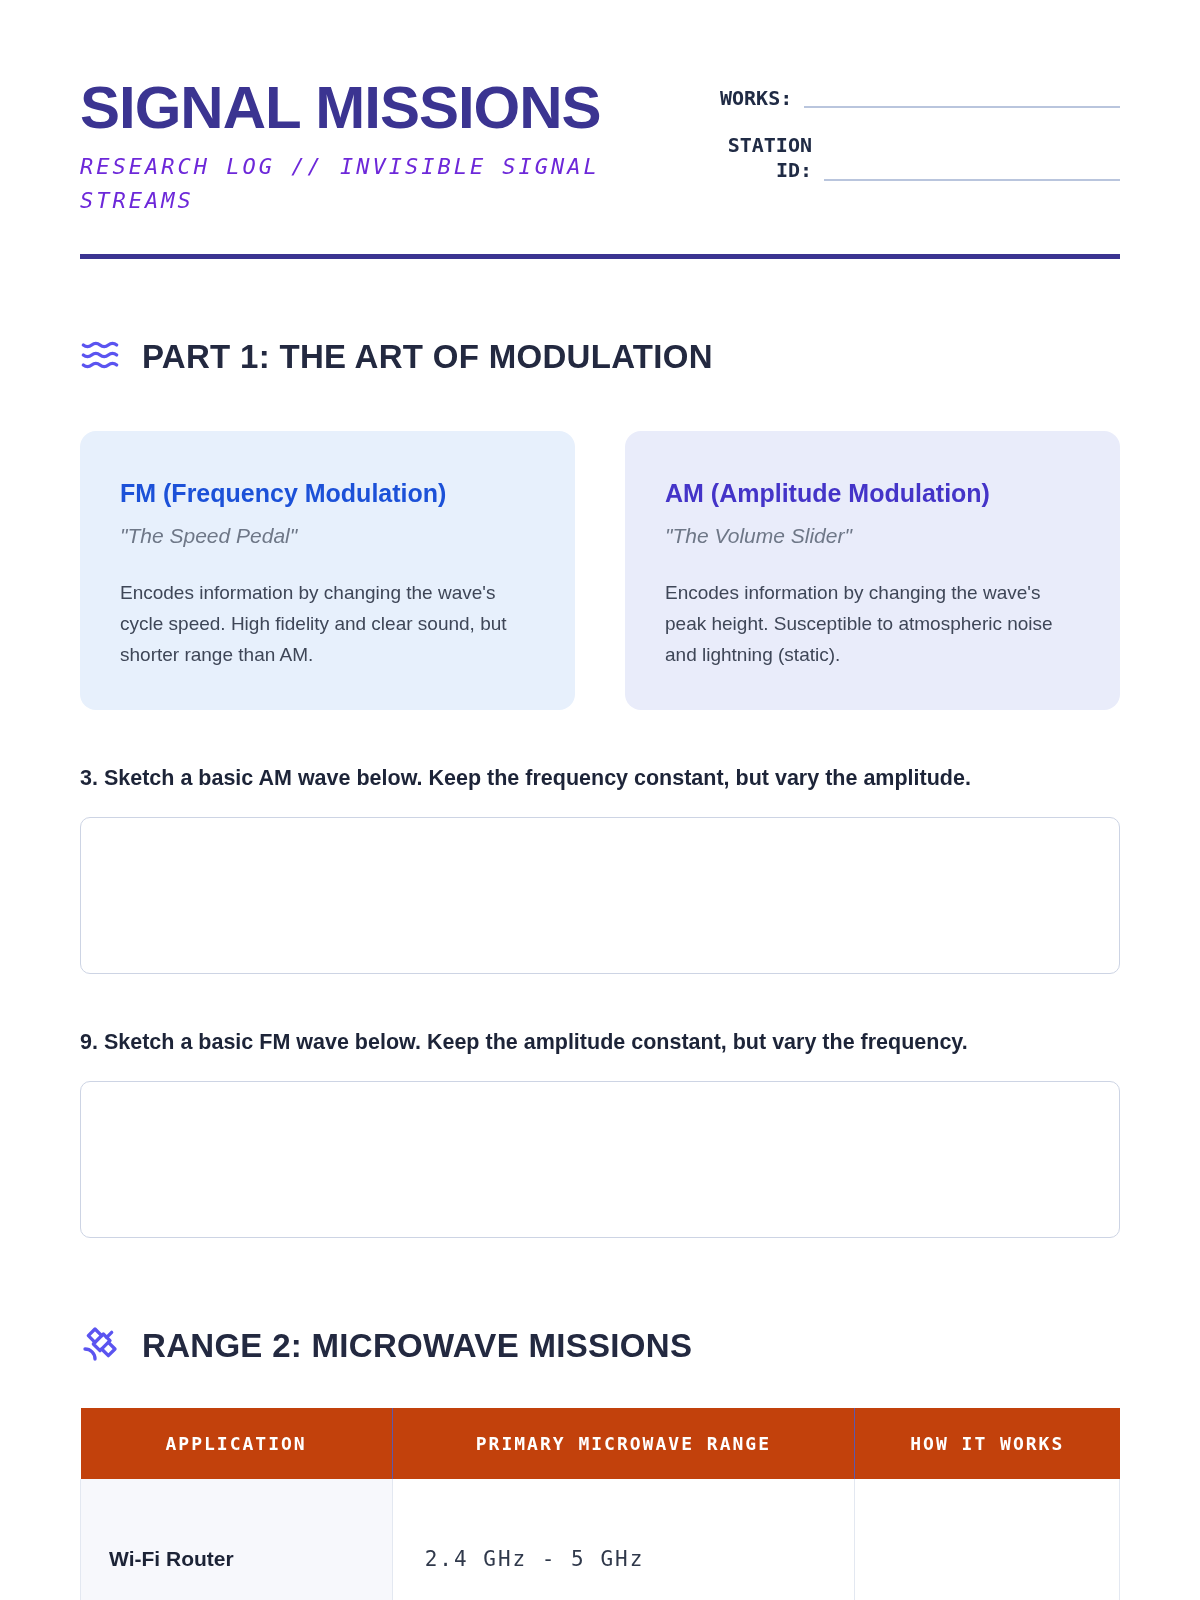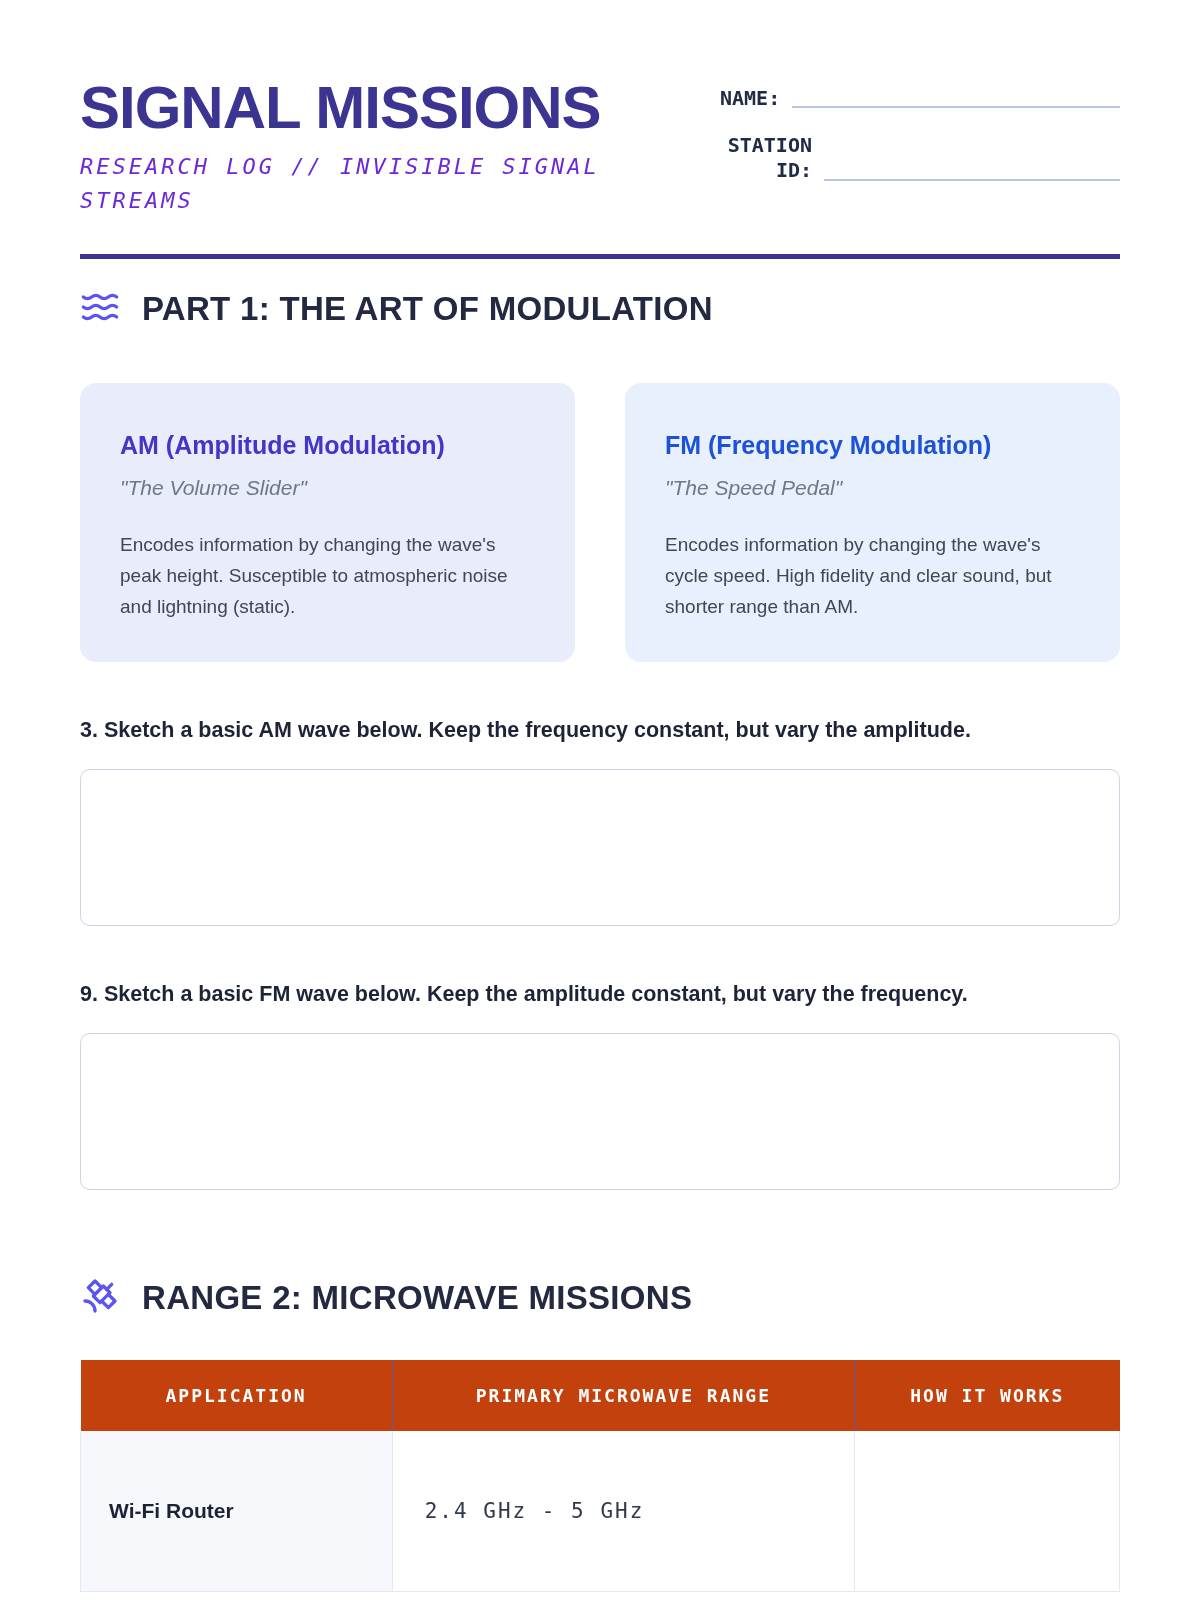--- a/index.html
+++ b/index.html
@@ -17,21 +17,21 @@
   .hfield + .hfield { margin-top:22px; }
   .hlabel { font-family:"DejaVu Sans Mono", monospace; font-weight:700; font-size:20px;
             color:#202b45; line-height:1.26; }
   .hlabel.wrap { width:92px; text-align:right; }
   .hline { flex:1; border-bottom:2px solid #b9c5dd; margin-left:12px; margin-bottom:3px; align-self:flex-end; }
 
   .divider { margin-top:36px; height:5px; background:#3b3491; }
 
   
   .sect { display:flex; align-items:center; gap:22px; }
-  .sect.p1 { margin-top:28px; }
+  .sect.p1 { margin-top:76px; }
   .sect.p2 { margin-top:86px; }
   .sect svg { width:40px; height:40px; stroke:#5b54f0; fill:none; stroke-width:2;
               stroke-linecap:round; stroke-linejoin:round; }
   .sect h2 { font-size:33px; font-weight:800; color:#232940; letter-spacing:0.3px; }
 
   
   .cards { display:flex; gap:50px; margin-top:52px; }
   .card { flex:1; border-radius:16px; padding:48px 40px 40px 40px; min-height:277px; }
   .card.am { background:#e9ecfa; }
   .card.fm { background:#e7f0fc; }
@@ -61,21 +61,21 @@
 </head>
 <body>
 
 <div class="hdr">
   <div class="hdr-left">
     <div class="doc-title">SIGNAL MISSIONS</div>
     <div class="doc-sub">RESEARCH LOG // INVISIBLE SIGNAL STREAMS</div>
   </div>
   <div class="hdr-right">
     <div class="hfield">
-      <div class="hlabel">NAME:</div>
+      <div class="hlabel">WORKS:</div>
       <div class="hline"></div>
     </div>
     <div class="hfield">
       <div class="hlabel wrap">STATION ID:</div>
       <div class="hline"></div>
     </div>
   </div>
 </div>
 
 <div class="divider"></div>
@@ -85,29 +85,29 @@
     <svg viewBox="0 0 24 24">
       <path d="M2 6c.6.5 1.2 1 2.5 1C7 7 7 5 9.5 5c2.6 0 2.4 2 5 2 2.5 0 2.5-2 5-2 1.3 0 1.9.5 2.5 1"></path>
       <path d="M2 12c.6.5 1.2 1 2.5 1 2.5 0 2.5-2 5-2 2.6 0 2.4 2 5 2 2.5 0 2.5-2 5-2 1.3 0 1.9.5 2.5 1"></path>
       <path d="M2 18c.6.5 1.2 1 2.5 1 2.5 0 2.5-2 5-2 2.6 0 2.4 2 5 2 2.5 0 2.5-2 5-2 1.3 0 1.9.5 2.5 1"></path>
     </svg>
   </span>
   <h2>PART 1: THE ART OF MODULATION</h2>
 </div>
 
 <div class="cards">
+  <div class="card fm">
+    <h3>FM (Frequency Modulation)</h3>
+    <div class="quote">"The Speed Pedal"</div>
+    <div class="desc">Encodes information by changing the wave's cycle speed. High fidelity and clear sound, but shorter range than AM.</div>
+  </div>
   <div class="card am">
     <h3>AM (Amplitude Modulation)</h3>
     <div class="quote">"The Volume Slider"</div>
     <div class="desc">Encodes information by changing the wave's peak height. Susceptible to atmospheric noise and lightning (static).</div>
-  </div>
-  <div class="card fm">
-    <h3>FM (Frequency Modulation)</h3>
-    <div class="quote">"The Speed Pedal"</div>
-    <div class="desc">Encodes information by changing the wave's cycle speed. High fidelity and clear sound, but shorter range than AM.</div>
   </div>
 </div>
 
 <div class="question">3. Sketch a basic AM wave below. Keep the frequency constant, but vary the amplitude.</div>
 <div class="sketch-box"></div>
 
 <div class="question">9. Sketch a basic FM wave below. Keep the amplitude constant, but vary the frequency.</div>
 <div class="sketch-box"></div>
 
 <div class="sect p2">

